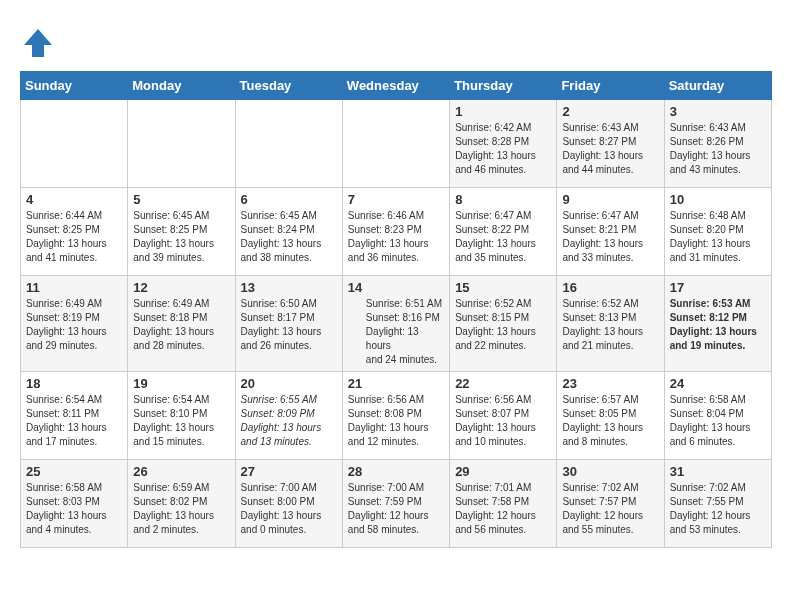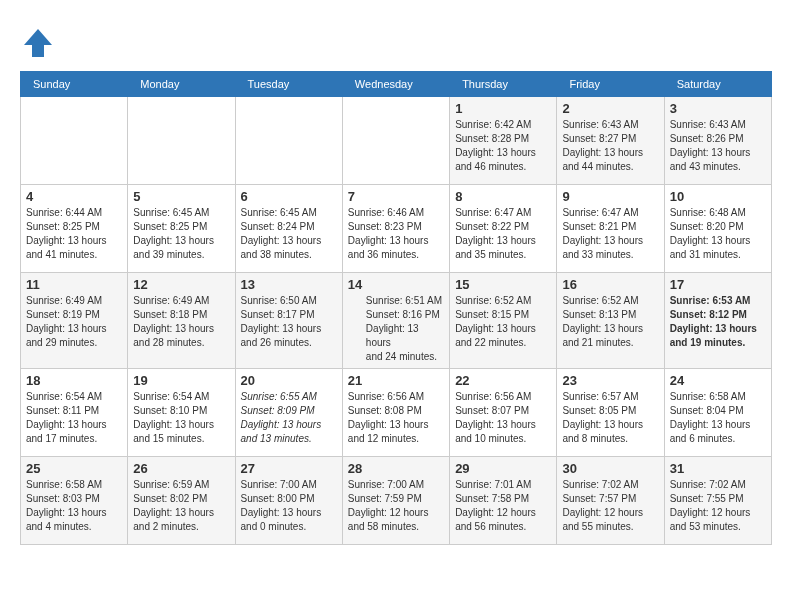--- a/index.html
+++ b/index.html
@@ -47,23 +47,23 @@
     table {
       width: 100%;
       border-collapse: collapse;
       table-layout: fixed;
     }
     thead tr {
       background-color: #2e75b6;
       color: #fff;
     }
     thead th {
-      padding: 6px 12px;
-      font-size: 11px;
-      font-weight: normal;
+      padding: 6px 4px;
+      font-size: 13px;
+      font-weight: bold;
       text-align: left;
       border: 1px solid #2e75b6;
     }
     tbody tr {
       background: #fff;
     }
     tbody tr:nth-child(odd) {
       background: #f5f5f5;
     }
     tbody td {

